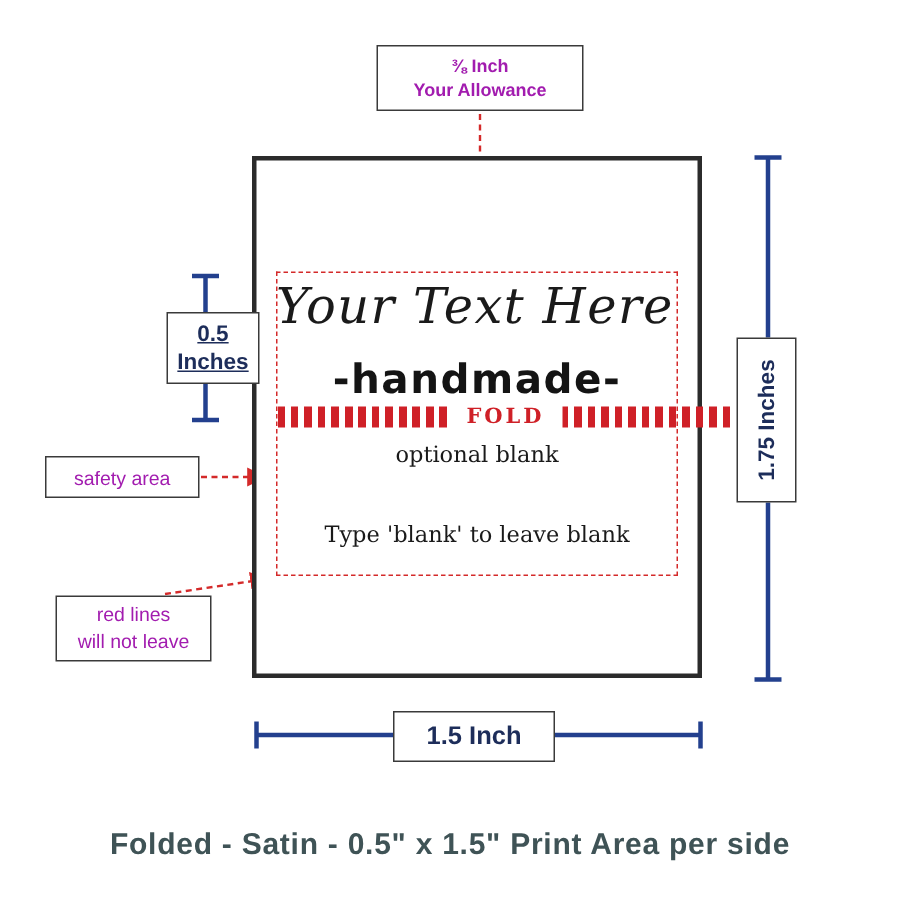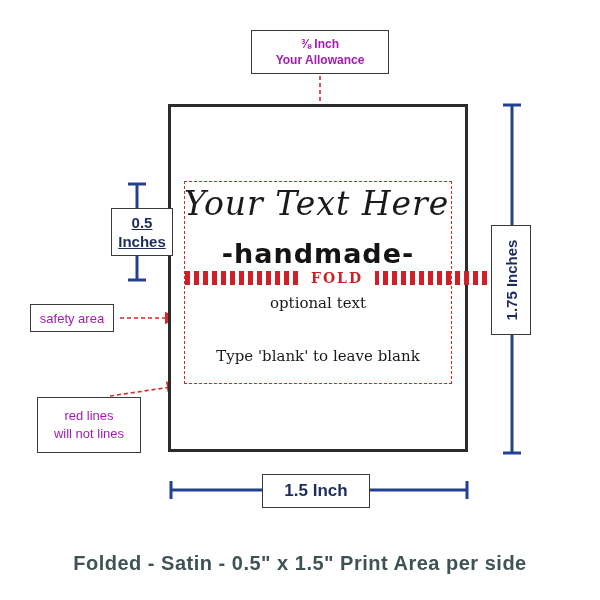--- a/index.html
+++ b/index.html
@@ -24,22 +24,22 @@
     border:1.5px dashed #d42a2a;box-sizing:border-box;background:transparent;
   }
 
   
   .note-box{
     background:#ffffff;border:1.5px solid #3a3a3a;box-sizing:border-box;
     display:flex;flex-direction:column;align-items:center;justify-content:center;
     color:#a21caf;
   }
   .seam-box{left:251px;top:30px;width:138px;height:44px;font-size:12px;font-weight:bold;line-height:1.35;}
-  .safety-box{left:30px;top:304px;width:84px;height:28px;font-size:13px;}
-  .redlines-box{left:37px;top:397px;width:104px;height:56px;font-size:13px;line-height:1.4;}
+  .safety-box{left:30px;top:304px;width:103px;height:28px;font-size:13px;}
+  .redlines-box{left:37px;top:397px;width:104px;height:44px;font-size:13px;line-height:1.4;}
 
   
   .meas-box{
     background:#ffffff;border:1.5px solid #3a3a3a;box-sizing:border-box;
     display:flex;align-items:center;justify-content:center;text-align:center;
     color:#1d2d5a;font-weight:bold;
   }
   .meas-left{left:111px;top:208px;width:62px;height:48px;font-size:15px;line-height:1.3;text-decoration:underline;}
   .meas-right{
     left:456px;top:260px;width:110px;height:40px;font-size:15px;
@@ -122,35 +122,35 @@
   <div class="abs safety-rect"></div>
 
   <div class="abs script-text">Your Text Here</div>
 
   <div class="abs handmade-text">-handmade-</div>
 
   <div class="abs fold-band">
     <span class="fold-label">FOLD</span>
   </div>
 
-  <div class="abs serif-line opt1">optional text</div>
+  <div class="abs serif-line opt1">optional blank</div>
   <div class="abs serif-line opt2">Type 'blank' to leave blank</div>
 
   <div class="abs note-box seam-box">
     <span>⅜ Inch</span>
     <span>Your Allowance</span>
   </div>
 
   <div class="abs note-box safety-box">
     <span>safety area</span>
   </div>
 
   <div class="abs note-box redlines-box">
     <span>red lines</span>
-    <span>will not lines</span>
+    <span>will not leave</span>
   </div>
 
   <div class="abs meas-box meas-left">0.5 Inches</div>
 
   <div class="abs meas-box meas-right">1.75 Inches</div>
 
   <div class="abs meas-box meas-bottom">1.5 Inch</div>
 
   <div class="abs caption">Folded - Satin - 0.5" x 1.5" Print Area per side</div>
 

